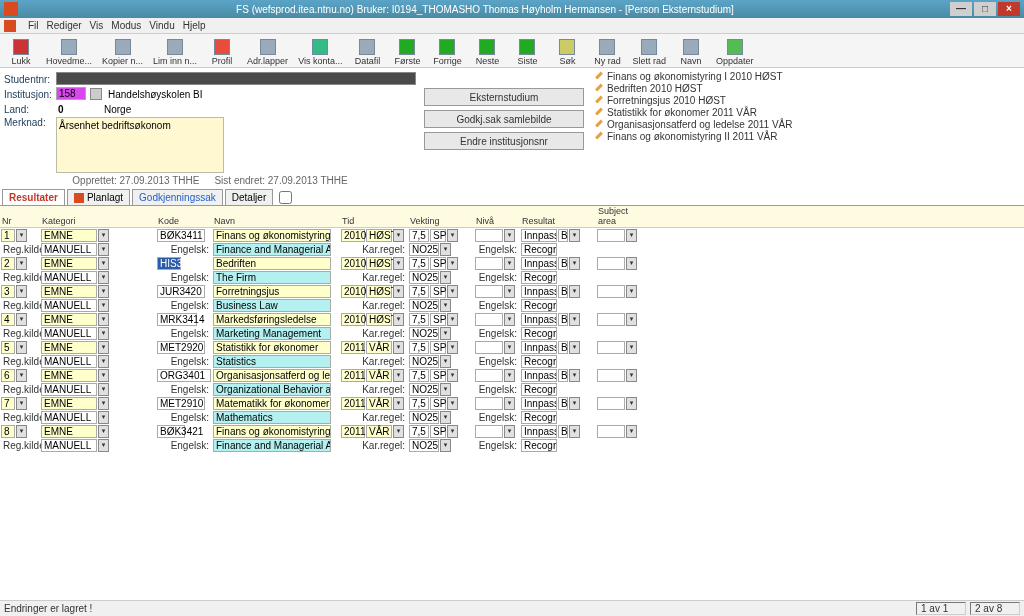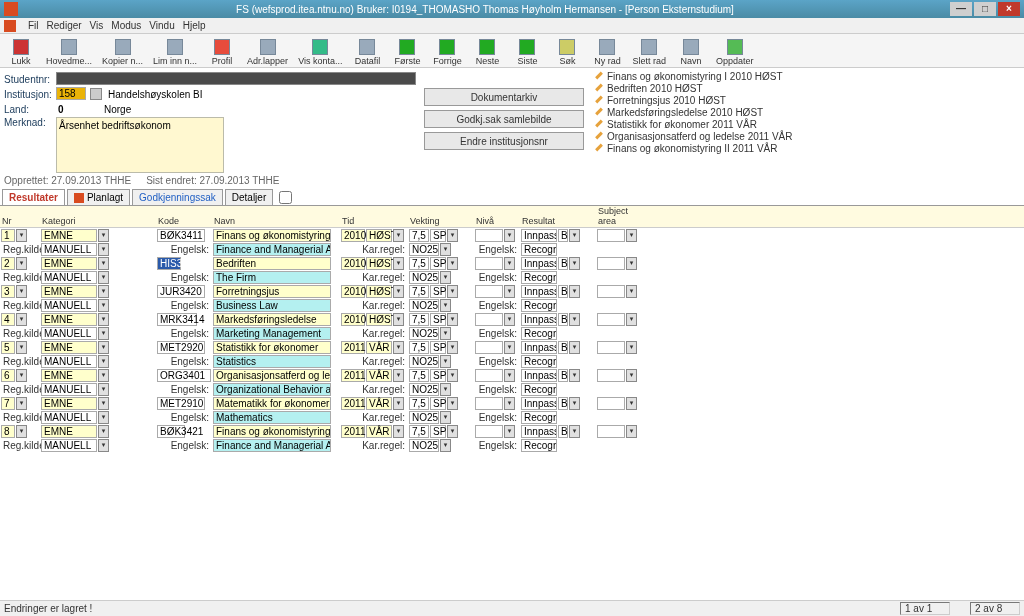--- a/index.html
+++ b/index.html
@@ -15,31 +15,31 @@
 .doclogo{width:14px;height:14px;background:#d84b20;margin-right:4px;display:inline-block}
 .toolbar{background:#f5f5f5;height:34px;display:flex;align-items:flex-end;border-bottom:1px solid #ccc;padding:0 4px;gap:6px}
 .tbtn{display:flex;flex-direction:column;align-items:center;min-width:34px;cursor:pointer;padding:1px 2px}
 .tbtn .ico{width:16px;height:16px;background:#9ab;display:inline-block;border:1px solid #789}
 .tbtn .lbl{font-size:9px;color:#333;margin-top:1px;white-space:nowrap}
 .infoarea{display:flex;padding:2px 4px;gap:6px;background:#fff}
 .left{width:414px}
 .fld{display:flex;align-items:flex-end;height:15px;margin-bottom:0}
 .fld label{width:52px;color:#1a3a5a}
 .fld .dark{background:#4a4a4a;height:13px;border:1px solid #888;flex:0 0 360px}
-.fld .yel{background:#eab308;height:13px;border:1px solid #aaa;padding:0 2px;display:inline-flex;align-items:center}
+.fld .yel{background:#d946ef;height:13px;border:1px solid #aaa;padding:0 2px;display:inline-flex;align-items:center}
 .fld .txt{padding:0 2px}
 .fld .greybox{width:12px;height:12px;background:#ccc;border:1px solid #888;margin:0 4px}
 .memo{display:flex;margin-top:2px}
 .memo label{width:52px;color:#1a3a5a}
 .memo .box{width:168px;height:56px;background:#fff8d0;border:1px solid #bba;padding:2px;font-size:10px}
 .kontroll{border:1px solid #ccc;margin-left:4px;padding:4px 6px;width:186px;height:60px}
 .kontroll .hdr{color:#666;font-size:10px;margin-bottom:2px}
 .kontroll .row{display:flex;gap:4px;margin-bottom:2px}
 .kontroll input[type=checkbox]{width:11px;height:11px}
-.dates{font-size:9px;color:#666;margin-top:2px;text-align:left;padding-right:2px}
+.dates{font-size:9px;color:#666;margin-top:2px;text-align:center;padding-right:2px}
 .center{width:160px;display:flex;flex-direction:column;gap:4px;padding-top:2px}
 .btn3d{background:#e8e8e8;border:1px solid #999;height:18px;display:flex;align-items:center;justify-content:center;cursor:pointer;font-size:10px;color:#333}
 .btn3d.disabled{color:#999}
 .right{flex:1;padding-left:4px}
 .right .item{display:flex;align-items:center;gap:3px;height:12px;color:#333;font-size:9px}
 .right .pencil{width:10px;height:10px;display:inline-block;position:relative}
 .right .pencil::before{content:"";position:absolute;width:8px;height:3px;background:#e6a23c;transform:rotate(-45deg);top:3px;left:1px}
 .tabs{display:flex;align-items:center;border-bottom:1px solid #999;padding:0 2px;margin-top:1px}
 .tab{padding:2px 6px;border:1px solid #999;border-bottom:none;margin-right:2px;background:#f0f0f0;cursor:pointer;font-size:10px;display:flex;align-items:center;gap:3px}
 .tab.active{background:#fff;font-weight:bold;color:#c0392b}
@@ -61,21 +61,21 @@
 .pair{border-bottom:0px solid #eee}
 .row1,.row2{display:flex;align-items:center;height:14px}
 .cell{padding:0 1px;font-size:10px;display:flex;align-items:center;gap:1px}
 .inp{background:#fff;border:1px solid #aaa;height:13px;padding:0 2px;font-size:10px;display:inline-flex;align-items:center}
 .inp.y{background:#ffffcc}
 .inp.cy{background:#b4f0f0}
 .inp.sel{background:#2a5aaa;color:#fff}
 .dd{width:11px;height:13px;background:#e0e0e0;border:1px solid #888;display:inline-flex;align-items:center;justify-content:center;font-size:7px;cursor:pointer;color:#333}
 .lbl2{color:#333;font-size:10px;padding:0 2px}
 .statusbar{position:absolute;bottom:0;left:0;right:0;height:16px;background:#f0f0f0;border-top:1px solid #ccc;display:flex;align-items:center;padding:0 4px;font-size:10px;color:#333}
-.statusbar .seg{border:1px inset #ccc;padding:0 4px;margin-left:20px;min-width:50px}
+.statusbar .seg{border:1px inset #ccc;padding:0 4px;margin-left:4px;min-width:50px}
 .spacer{flex:1}
 </style>
 </head>
 <body>
 
 <div class="titlebar">
   <span class="doclogo"></span>
   <span class="title">FS (wefsprod.itea.ntnu.no) Bruker: I0194_THOMASHO Thomas Høyholm Hermansen - [Person Eksternstudium]</span>
   <span class="ctrl min">—</span>
   <span class="ctrl max">□</span>
@@ -182,40 +182,36 @@
         <span class="txt">Norge</span>
       </div>
   <div class="memo">
     <label>Merknad:</label>
     <div class="box">Årsenhet bedriftsøkonom</div>
   </div>
   <div class="dates"><span>Opprettet: 27.09.2013    THHE</span>&nbsp;&nbsp;&nbsp;&nbsp;&nbsp;&nbsp;<span>Sist endret: 27.09.2013    THHE</span></div>
  </div>
  <div class="center">
   <div style="height:12px"></div>
-  <div class="btn3d">Dokumentarkiv</div>
+  <div class="btn3d">Eksternstudium</div>
   <div class="btn3d">Godkj.sak samlebilde</div>
   <div class="btn3d">Endre institusjonsnr</div>
  </div>
  <div class="right" id="sidelist">
       <div class="item">
         <span class="pencil"></span>
         <span>Finans og økonomistyring I 2010 HØST</span>
       </div>
       <div class="item">
         <span class="pencil"></span>
         <span>Bedriften 2010 HØST</span>
       </div>
       <div class="item">
         <span class="pencil"></span>
         <span>Forretningsjus 2010 HØST</span>
-      </div>
-      <div class="item">
-        <span class="pencil"></span>
-        <span>Markedsføringsledelse 2010 HØST</span>
       </div>
       <div class="item">
         <span class="pencil"></span>
         <span>Statistikk for økonomer 2011 VÅR</span>
       </div>
       <div class="item">
         <span class="pencil"></span>
         <span>Organisasjonsatferd og ledelse 2011 VÅR</span>
       </div>
       <div class="item">

